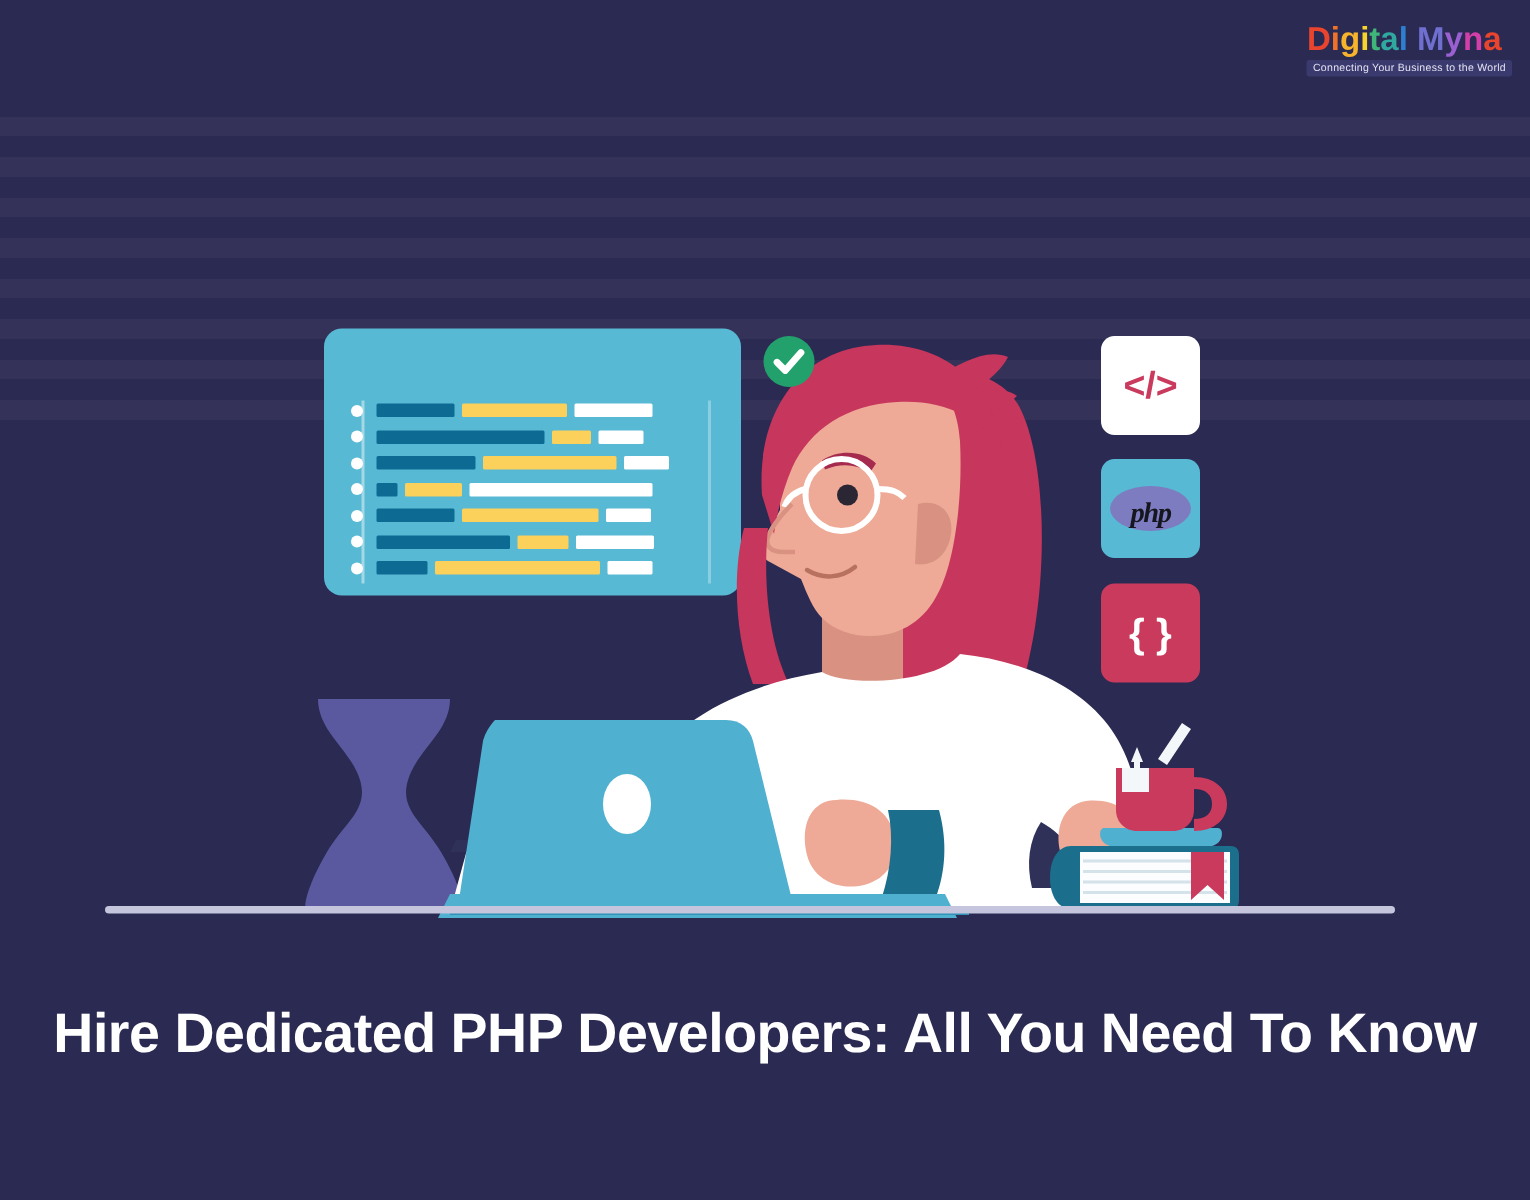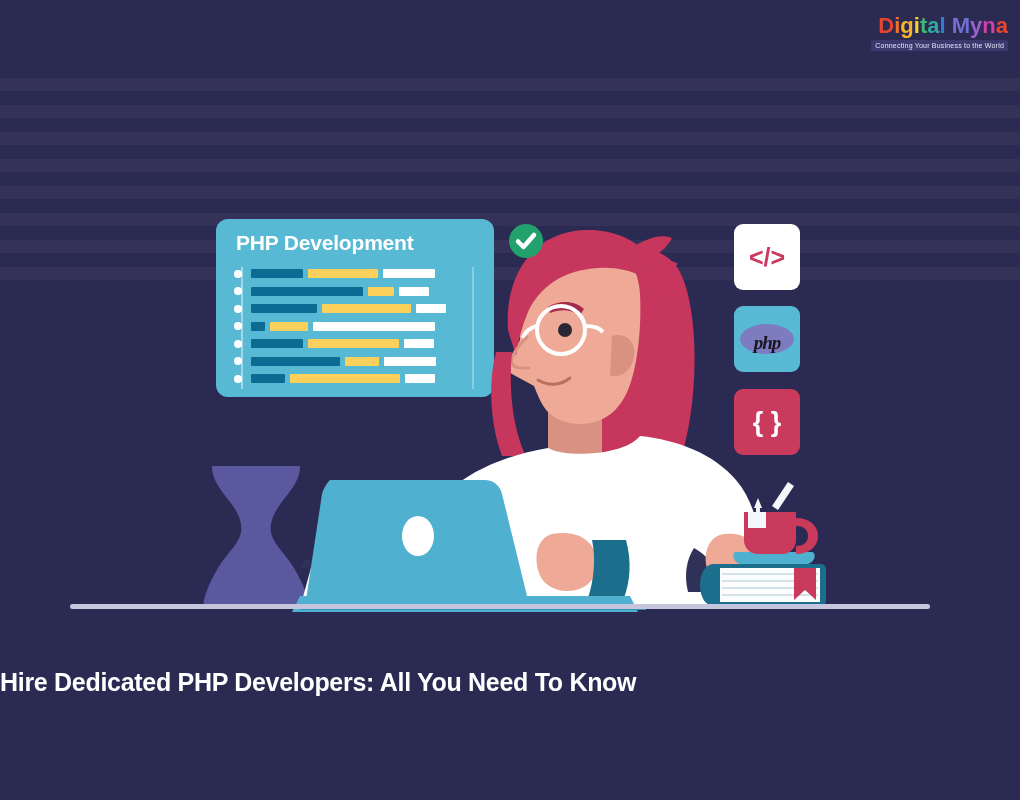--- a/index.html
+++ b/index.html
@@ -34,21 +34,21 @@
     left: 0; top: 0;
     width: 1020px; height: 800px;
     background: #2b2a52;
     z-index: 0;
   }
 
   
   .logo {
     position: absolute;
     right: 12px; top: 14px;
-    text-align: right;
+    text-align: left;
     z-index: 40;
   }
   .logo-word {
     font-size: 22px;
     font-weight: bold;
     letter-spacing: 0px;
     line-height: 24px;
     white-space: nowrap;
   }
   .logo-word span { display: inline-block; }
@@ -172,23 +172,23 @@
     background: #c5c6dd;
     border-radius: 3px;
     z-index: 25;
   }
 
   
   .headline {
     position: absolute;
     left: 0; top: 668px;
     width: 1020px;
-    text-align: left;
+    text-align: center;
     color: #ffffff;
-    font-size: 25px;
+    font-size: 37px;
     font-weight: bold;
     letter-spacing: -0.3px;
     z-index: 30;
   }
 </style>
 </head>
 <body>
 
 <div id="banner">
 
@@ -277,21 +277,20 @@
 
       <path d="M756 512 v-4 h-2 l4 -10 l4 10 h-2 v4 z" fill="#f4f7fa"></path>
       <rect x="748" y="512" width="18" height="16" fill="#f4f7fa"></rect>
 
       <path d="M772 506 l16 -24 l6 4 l-16 24 z" fill="#f4f7fa"></path>
     </g>
 
   </svg>
 
   <div class="code-window">
-    <div class="code-title">PHP Development</div>
     <div class="gutter"></div>
     <div class="gutter-r"></div>
     <div class="code-body" id="code-body">
         <div class="code-line">
           <div class="bullet"></div>
           <div class="seg dark" style="width: 52px;"></div>
           <div class="seg amber" style="width: 70px;"></div>
           <div class="seg white" style="width: 52px;"></div>
         </div>
         <div class="code-line">

